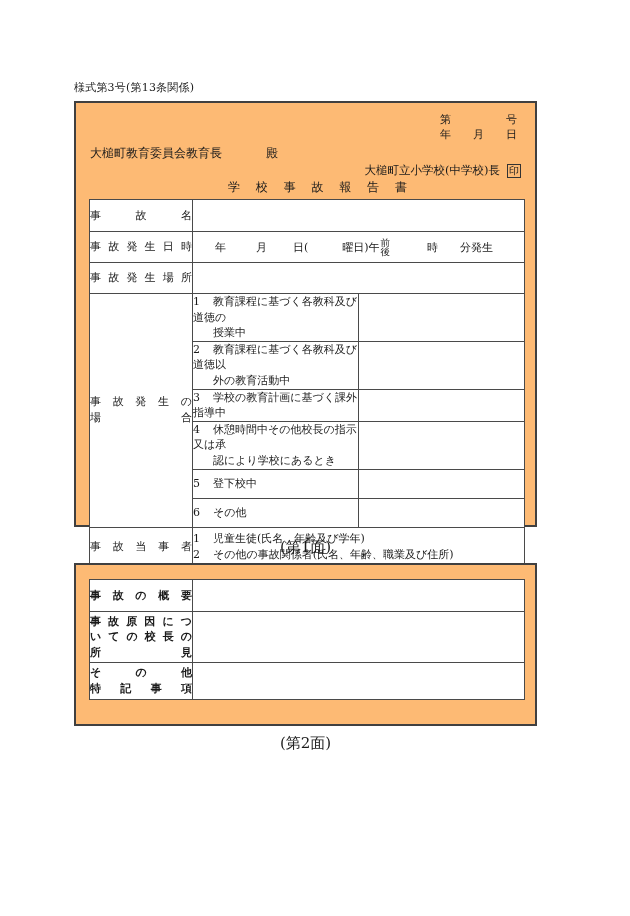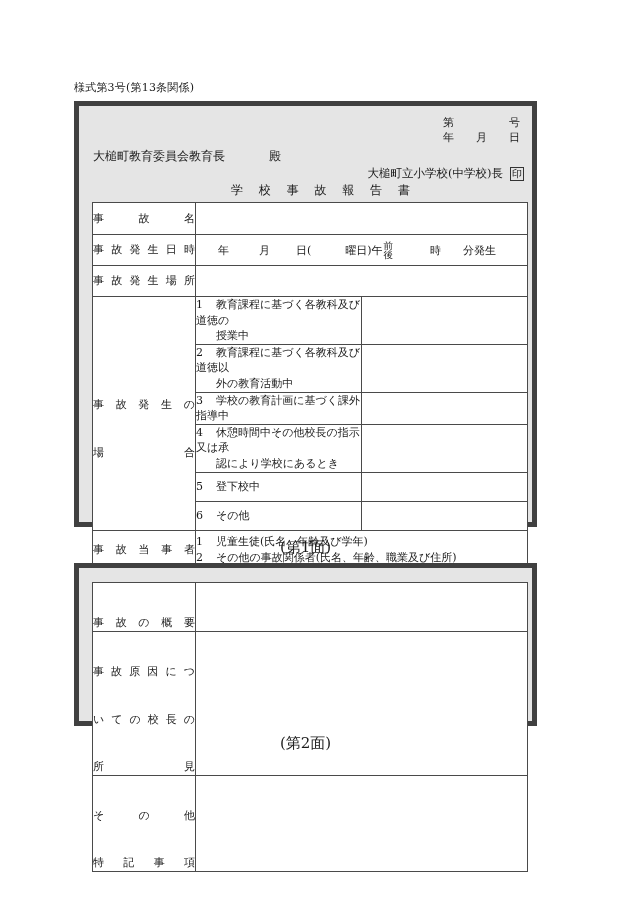--- a/index.html
+++ b/index.html
@@ -22,26 +22,26 @@
     left: 74px;
     top: 80px;
     font-size: 11px;
     letter-spacing: 0.2px;
     white-space: nowrap;
   }
 
   
   .page-box {
     position: absolute;
-    border: 5px solid #404040;
-    background: #e5e5e5;
+    border: 2px solid #404040;
+    background: #fdba74;
     box-sizing: border-box;
   }
   #page1-box { left: 74px; top: 101px; width: 463px; height: 426px; }
-  #page2-box { left: 74px; top: 563px; width: 463px; height: 163px; }
+  #page2-box { left: 74px; top: 563px; width: 463px; height: 163px; font-weight: bold; }
 
   .page-label {
     position: absolute;
     width: 463px;
     left: 74px;
     text-align: center;
     font-size: 15px;
   }
   #page1-label { top: 538px; }
   #page2-label { top: 734px; }
@@ -132,21 +132,20 @@
     text-align-last: justify;
     padding: 5px 8px;
     line-height: 1.45;
     box-sizing: border-box;
     white-space: normal;
   }
   .lbl-line {
     display: block;
     text-align: justify;
     text-align-last: justify;
-    margin-top: 32px;
   }
   .val {
     padding: 5px 8px;
   }
 
   .h-name  { height: 31px; }
   .h-datetime { height: 30px; margin-top: 40px; }
   .h-place { height: 30px; }
   .h-two   { height: 36px; }
   .h-one   { height: 28px; margin-left: 12px; }

